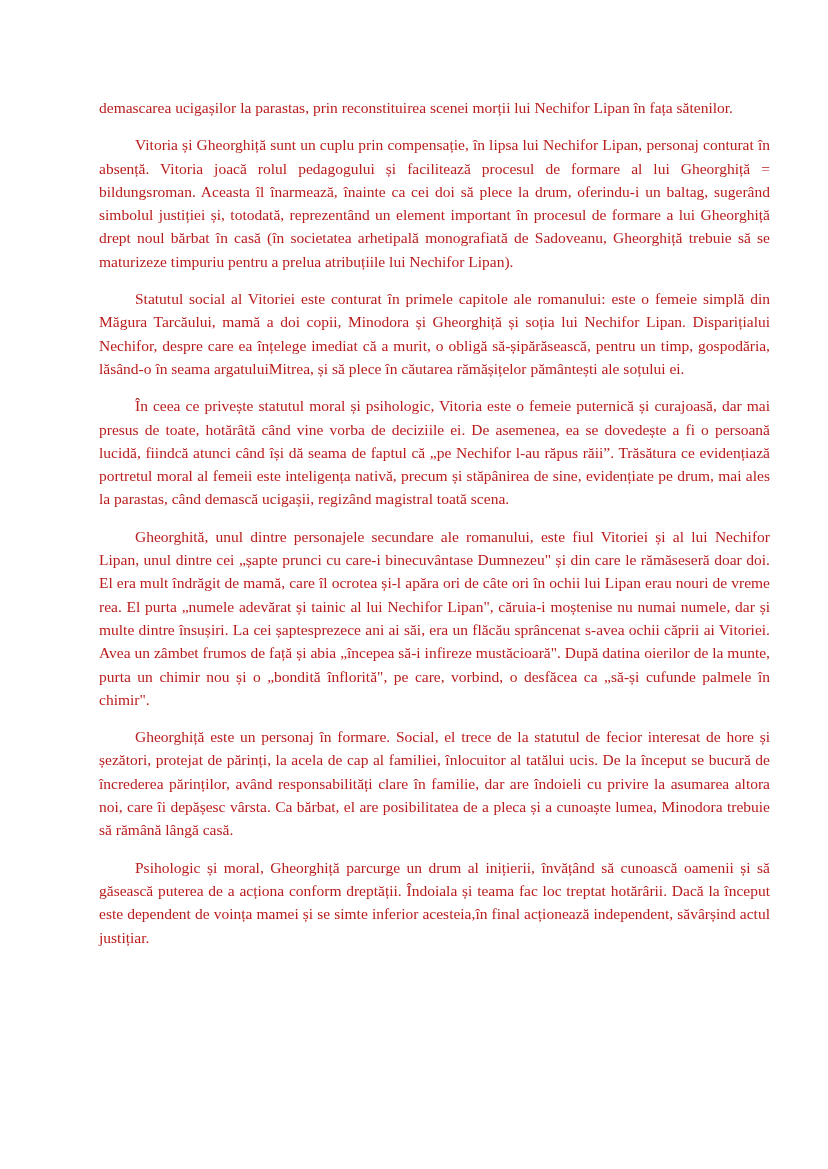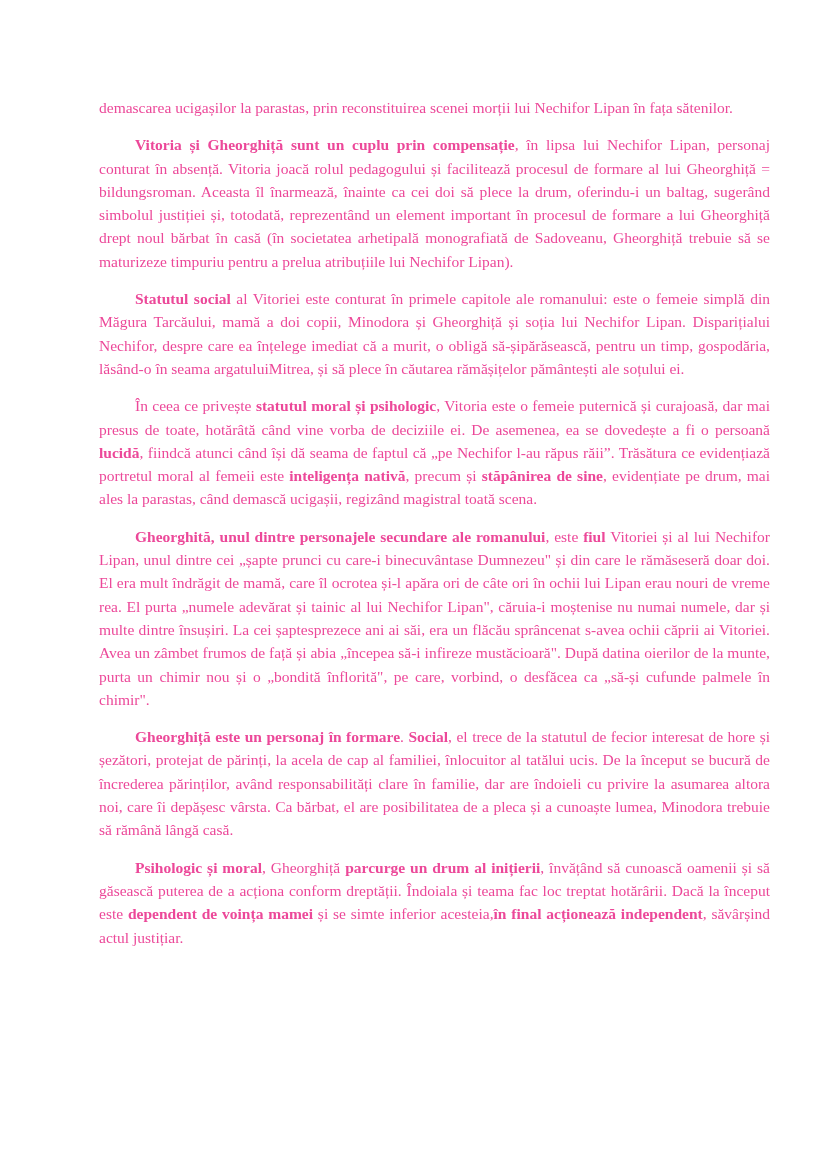--- a/index.html
+++ b/index.html
@@ -26,28 +26,28 @@
     text-align: justify;
   }
   .text-block p {
     margin: 0 0 14px 0;
     padding: 0;
   }
   .text-block p.indent {
     text-indent: 36px;
   }
   .text-block b {
-    font-weight: bold;
+    font-weight: normal;
   }
 </style>
 </head>
 <body>
 
 <div class="page">
-  <div class="text-block" id="text-block" style="color: #ec4899;">
+  <div class="text-block" id="text-block" style="color: #b91c1c;">
       <p><span>demascarea ucigașilor la parastas, prin reconstituirea scenei morții lui Nechifor Lipan în fața sătenilor.</span></p>
       <p class="indent"><b>Vitoria și Gheorghiță sunt un cuplu prin compensație</b><span>, în lipsa lui Nechifor Lipan, personaj conturat în absență. Vitoria joacă rolul pedagogului și facilitează procesul de formare al lui Gheorghiță = bildungsroman. Aceasta îl înarmează, înainte ca cei doi să plece la drum, oferindu-i un baltag, sugerând simbolul justiției și, totodată, reprezentând un element important în procesul de formare a lui Gheorghiță drept noul bărbat în casă (în societatea arhetipală monografiată de Sadoveanu, Gheorghiță trebuie să se maturizeze timpuriu pentru a prelua atribuțiile lui Nechifor Lipan).</span></p>
       <p class="indent"><b>Statutul social</b><span> al Vitoriei este conturat în primele capitole ale romanului: este o femeie simplă din Măgura Tarcăului, mamă a doi copii, Minodora și Gheorghiță și soția lui Nechifor Lipan. Disparițialui Nechifor, despre care ea înțelege imediat că a murit, o obligă să-șipărăsească, pentru un timp, gospodăria, lăsând-o în seama argatuluiMitrea, și să plece în căutarea rămășițelor pământești ale soțului ei.</span></p>
       <p class="indent"><span>În ceea ce privește </span><b>statutul moral și psihologic</b><span>, Vitoria este o femeie puternică și curajoasă, dar mai presus de toate, hotărâtă când vine vorba de deciziile ei. De asemenea, ea se dovedește a fi o persoană </span><b>lucidă</b><span>, fiindcă atunci când își dă seama de faptul că „pe Nechifor l-au răpus răii”. Trăsătura ce evidențiază portretul moral al femeii este </span><b>inteligența nativă</b><span>, precum și </span><b>stăpânirea de sine</b><span>, evidențiate pe drum, mai ales la parastas, când demască ucigașii, regizând magistral toată scena.</span></p>
       <p class="indent"><b>Gheorghită, unul dintre personajele secundare ale romanului</b><span>, este </span><b>fiul</b><span> Vitoriei și al lui Nechifor Lipan, unul dintre cei „șapte prunci cu care-i binecuvântase Dumnezeu" și din care le rămăseseră doar doi. El era mult îndrăgit de mamă, care îl ocrotea și-l apăra ori de câte ori în ochii lui Lipan erau nouri de vreme rea. El purta „numele adevărat și tainic al lui Nechifor Lipan", căruia-i moștenise nu numai numele, dar și multe dintre însușiri. La cei șaptesprezece ani ai săi, era un flăcău sprâncenat s-avea ochii căprii ai Vitoriei. Avea un zâmbet frumos de față și abia „începea să-i infireze mustăcioară". După datina oierilor de la munte, purta un chimir nou și o „bondită înflorită", pe care, vorbind, o desfăcea ca „să-și cufunde palmele în chimir".</span></p>
       <p class="indent"><b>Gheorghiță este un personaj în formare</b><span>. </span><b>Social</b><span>, el trece de la statutul de fecior interesat de hore și șezători, protejat de părinți, la acela de cap al familiei, înlocuitor al tatălui ucis. De la început se bucură de încrederea părinților, având responsabilități clare în familie, dar are îndoieli cu privire la asumarea altora noi, care îi depășesc vârsta. Ca bărbat, el are posibilitatea de a pleca și a cunoaște lumea, Minodora trebuie să rămână lângă  casă.</span></p>
       <p class="indent"><b>Psihologic și moral</b><span>, Gheorghiță </span><b>parcurge un drum al inițierii</b><span>, învățând să cunoască oamenii și să găsească puterea de a acționa conform dreptății. Îndoiala și teama fac loc treptat hotărârii. Dacă la început este </span><b>dependent de voința mamei</b><span> și se simte inferior acesteia,</span><b>în final acționează independent</b><span>, săvârșind actul justițiar.</span></p>
     </div>
 </div>
 

